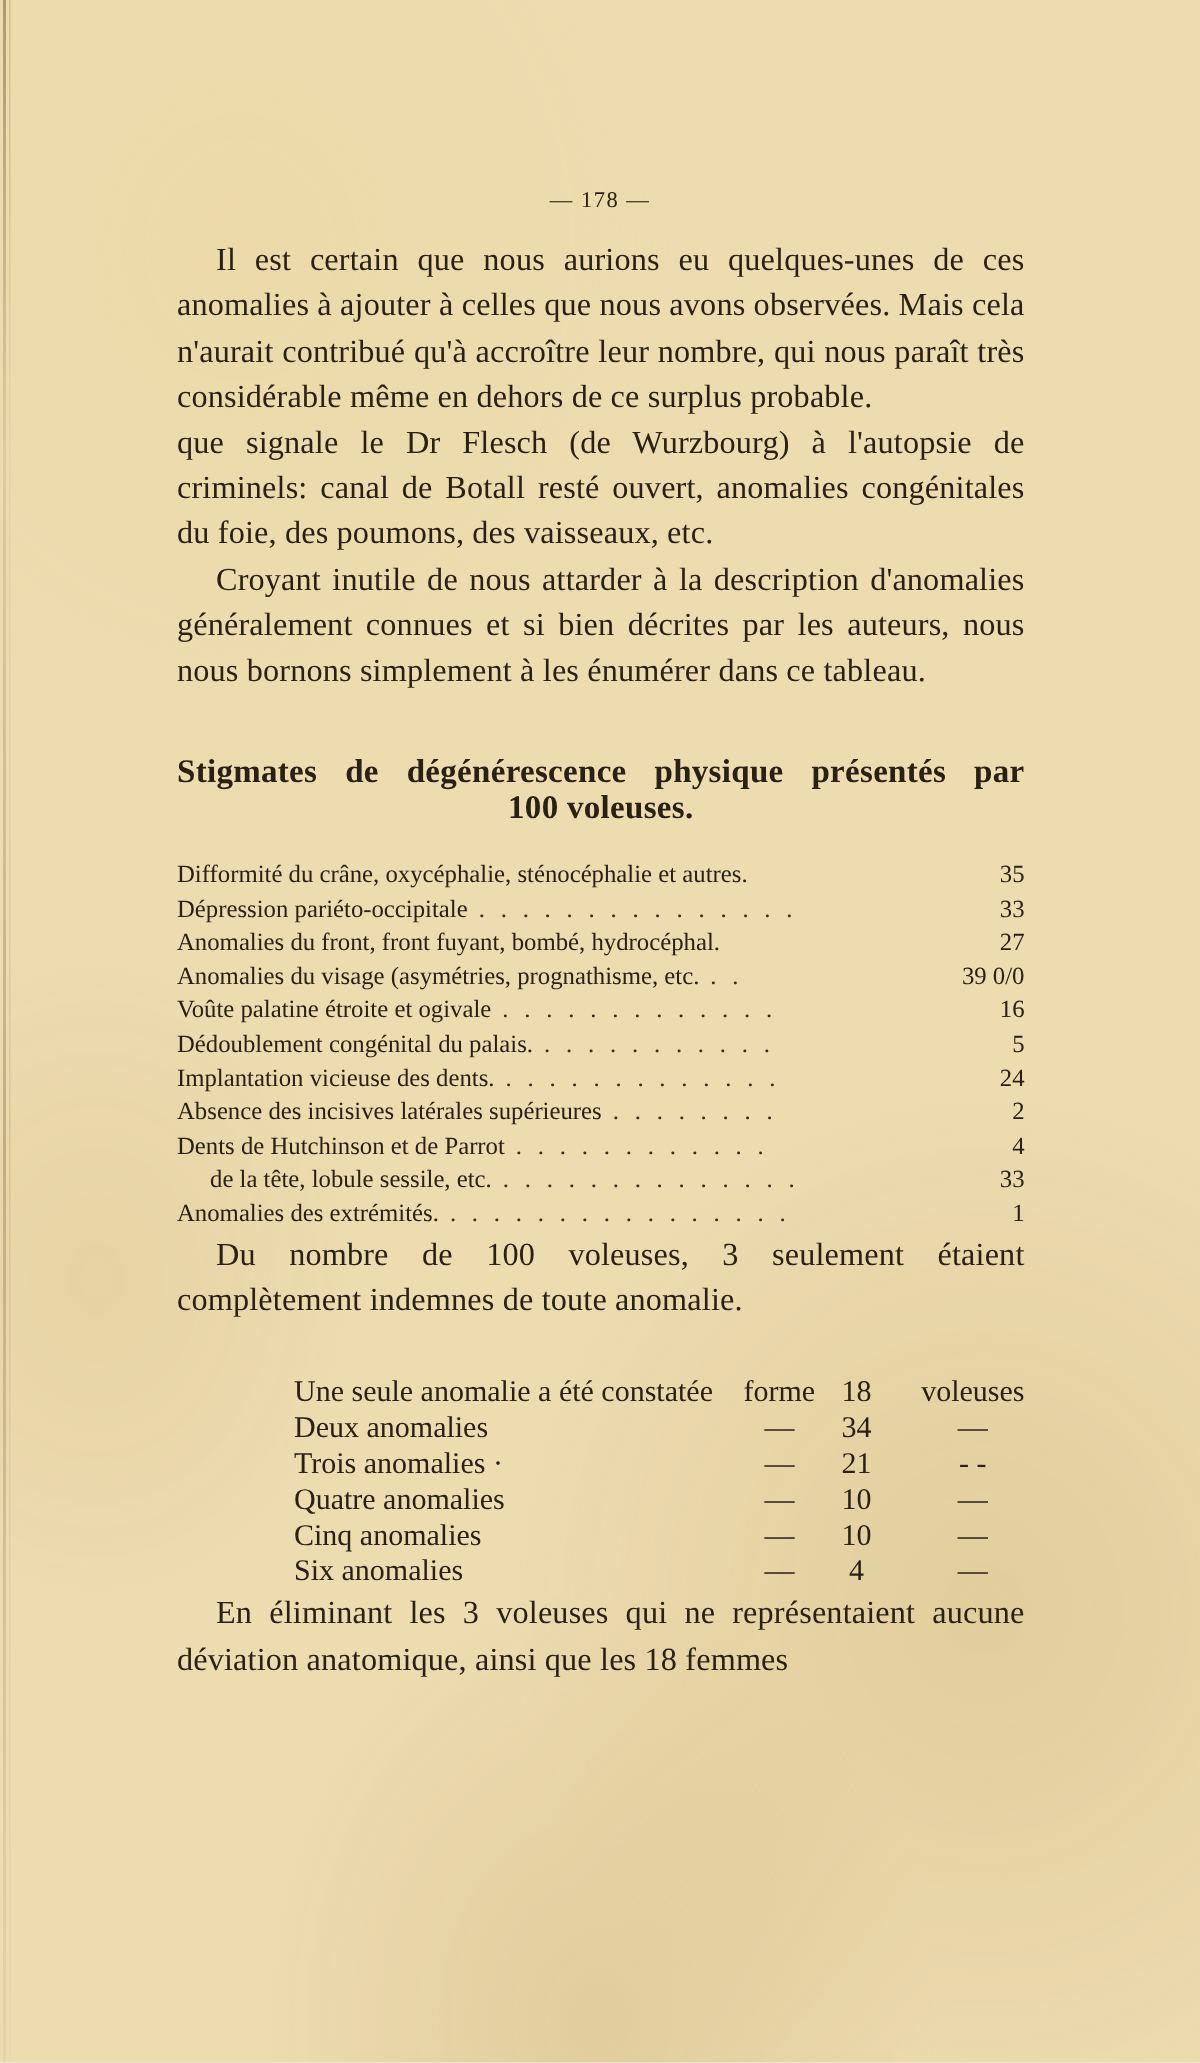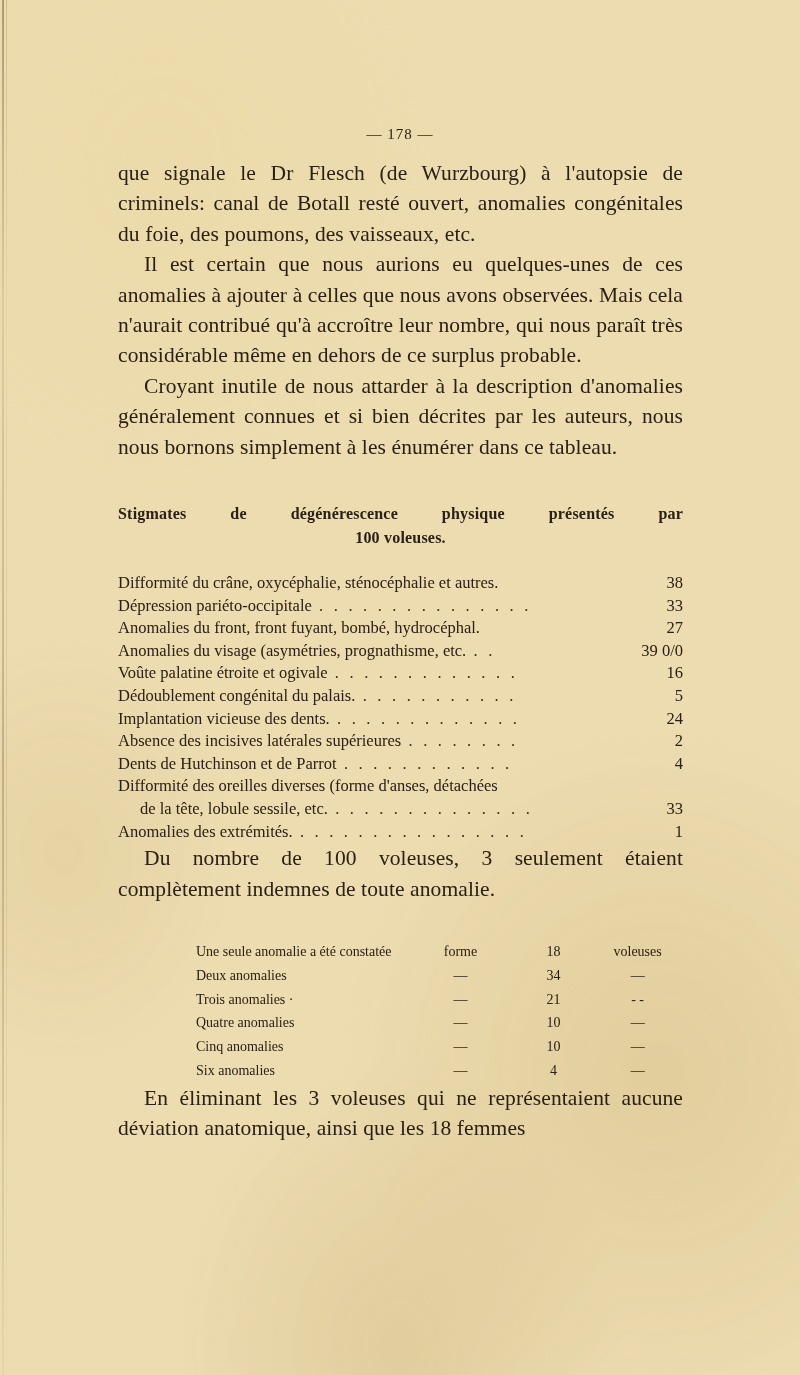--- a/index.html
+++ b/index.html
@@ -71,21 +71,21 @@
     font-size: 21.5px;
     line-height: 30.4px;
     text-align: justify;
     text-indent: 26px;
     letter-spacing: .1px;
   }
   p.para.first { text-indent: 0; }
 
   .tbl-title {
     margin-top: 40px;
-    font-size: 16px;
+    font-size: 22px;
     font-weight: bold;
     text-align: justify;
     line-height: 24px;
     letter-spacing: .2px;
   }
   .tbl-title .line2 {
     display: block;
     text-align: right;
     text-align-last: center;
   }
@@ -123,21 +123,21 @@
     text-align: right;
     padding-left: 7px;
     font-size: 16.5px;
   }
   tr.wrap-row td.lbl { white-space: normal; }
   .cont-indent { display: inline-block; width: 22px; }
 
   .mini-table {
     margin-top: 36px;
     margin-left: 78px;
-    font-size: 14px;
+    font-size: 20px;
     line-height: 23.8px;
     border-collapse: collapse;
     font-family: Liberation Serif, serif;
   }
   .mini-table td { padding: 0; white-space: nowrap; vertical-align: baseline; }
   .mini-table td.m-lbl { padding-right: 10px; }
   .mini-table td.m-dash { width: 118px; text-align: center; }
   .mini-table td.m-num { width: 68px; text-align: center; }
   .mini-table td.m-tail { padding-left: 26px; text-align: center; }
 
@@ -150,34 +150,34 @@
 <div class="page">
 
   <div class="paper-texture"></div>
   <div class="scan-edge e1"></div>
   <div class="scan-edge e2"></div>
 
   <div class="folio">— 178 —</div>
 
   <div class="body-col">
 
+    <p class="para">Il est certain que nous aurions eu quelques-unes de ces anomalies à ajouter à celles que nous avons observées. Mais cela n'aurait contribué qu'à accroître leur nombre, qui nous paraît très considérable même en dehors de ce surplus probable.</p>
     <p class="para first">que signale le Dr Flesch (de Wurzbourg) à l'autopsie de criminels: canal de Botall resté ouvert, anomalies congénitales du foie, des poumons, des vaisseaux, etc.</p>
-    <p class="para">Il est certain que nous aurions eu quelques-unes de ces anomalies à ajouter à celles que nous avons observées. Mais cela n'aurait contribué qu'à accroître leur nombre, qui nous paraît très considérable même en dehors de ce surplus probable.</p>
     <p class="para">Croyant inutile de nous attarder à la description d'anomalies généralement connues et si bien décrites par les auteurs, nous nous bornons simplement à les énumérer dans ce tableau.</p>
 
     <div class="tbl-title">
       <span class="line1">Stigmates de dégénérescence physique présentés par</span>
       <span class="line2">100 voleuses.</span>
     </div>
 
     <table class="stigmata">
       <tbody>
           <tr>
             <td class="lbl"><span class="lbl-inner">Difformité du crâne, oxycéphalie, sténocéphalie et autres.</span></td>
-            <td class="num">38</td>
+            <td class="num">35</td>
           </tr>
           <tr>
             <td class="lbl"><span class="lbl-inner">Dépression pariéto-occipitale</span><span class="leader"> . . . . . . . . . . . . . . .</span></td>
             <td class="num">33</td>
           </tr>
           <tr>
             <td class="lbl"><span class="lbl-inner">Anomalies du front, front fuyant, bombé, hydrocéphal.</span></td>
             <td class="num">27</td>
           </tr>
           <tr>
@@ -196,24 +196,20 @@
             <td class="lbl"><span class="lbl-inner">Implantation vicieuse des dents.</span><span class="leader"> . . . . . . . . . . . . .</span></td>
             <td class="num">24</td>
           </tr>
           <tr>
             <td class="lbl"><span class="lbl-inner">Absence des incisives latérales supérieures</span><span class="leader"> . . . . . . . .</span></td>
             <td class="num">2</td>
           </tr>
           <tr>
             <td class="lbl"><span class="lbl-inner">Dents de Hutchinson et de Parrot</span><span class="leader"> . . . . . . . . . . . .</span></td>
             <td class="num">4</td>
-          </tr>
-          <tr class="wrap-row">
-            <td class="lbl"><span class="lbl-inner">Difformité des oreilles diverses (forme d'anses, détachées</span></td>
-            <td class="num"></td>
           </tr>
           <tr>
             <td class="lbl"><span class="cont-indent"></span><span class="lbl-inner">de la tête, lobule sessile, etc.</span><span class="leader"> . . . . . . . . . . . . . .</span></td>
             <td class="num">33</td>
           </tr>
           <tr>
             <td class="lbl"><span class="lbl-inner">Anomalies des extrémités.</span><span class="leader"> . . . . . . . . . . . . . . . .</span></td>
             <td class="num">1</td>
           </tr>
         </tbody>

